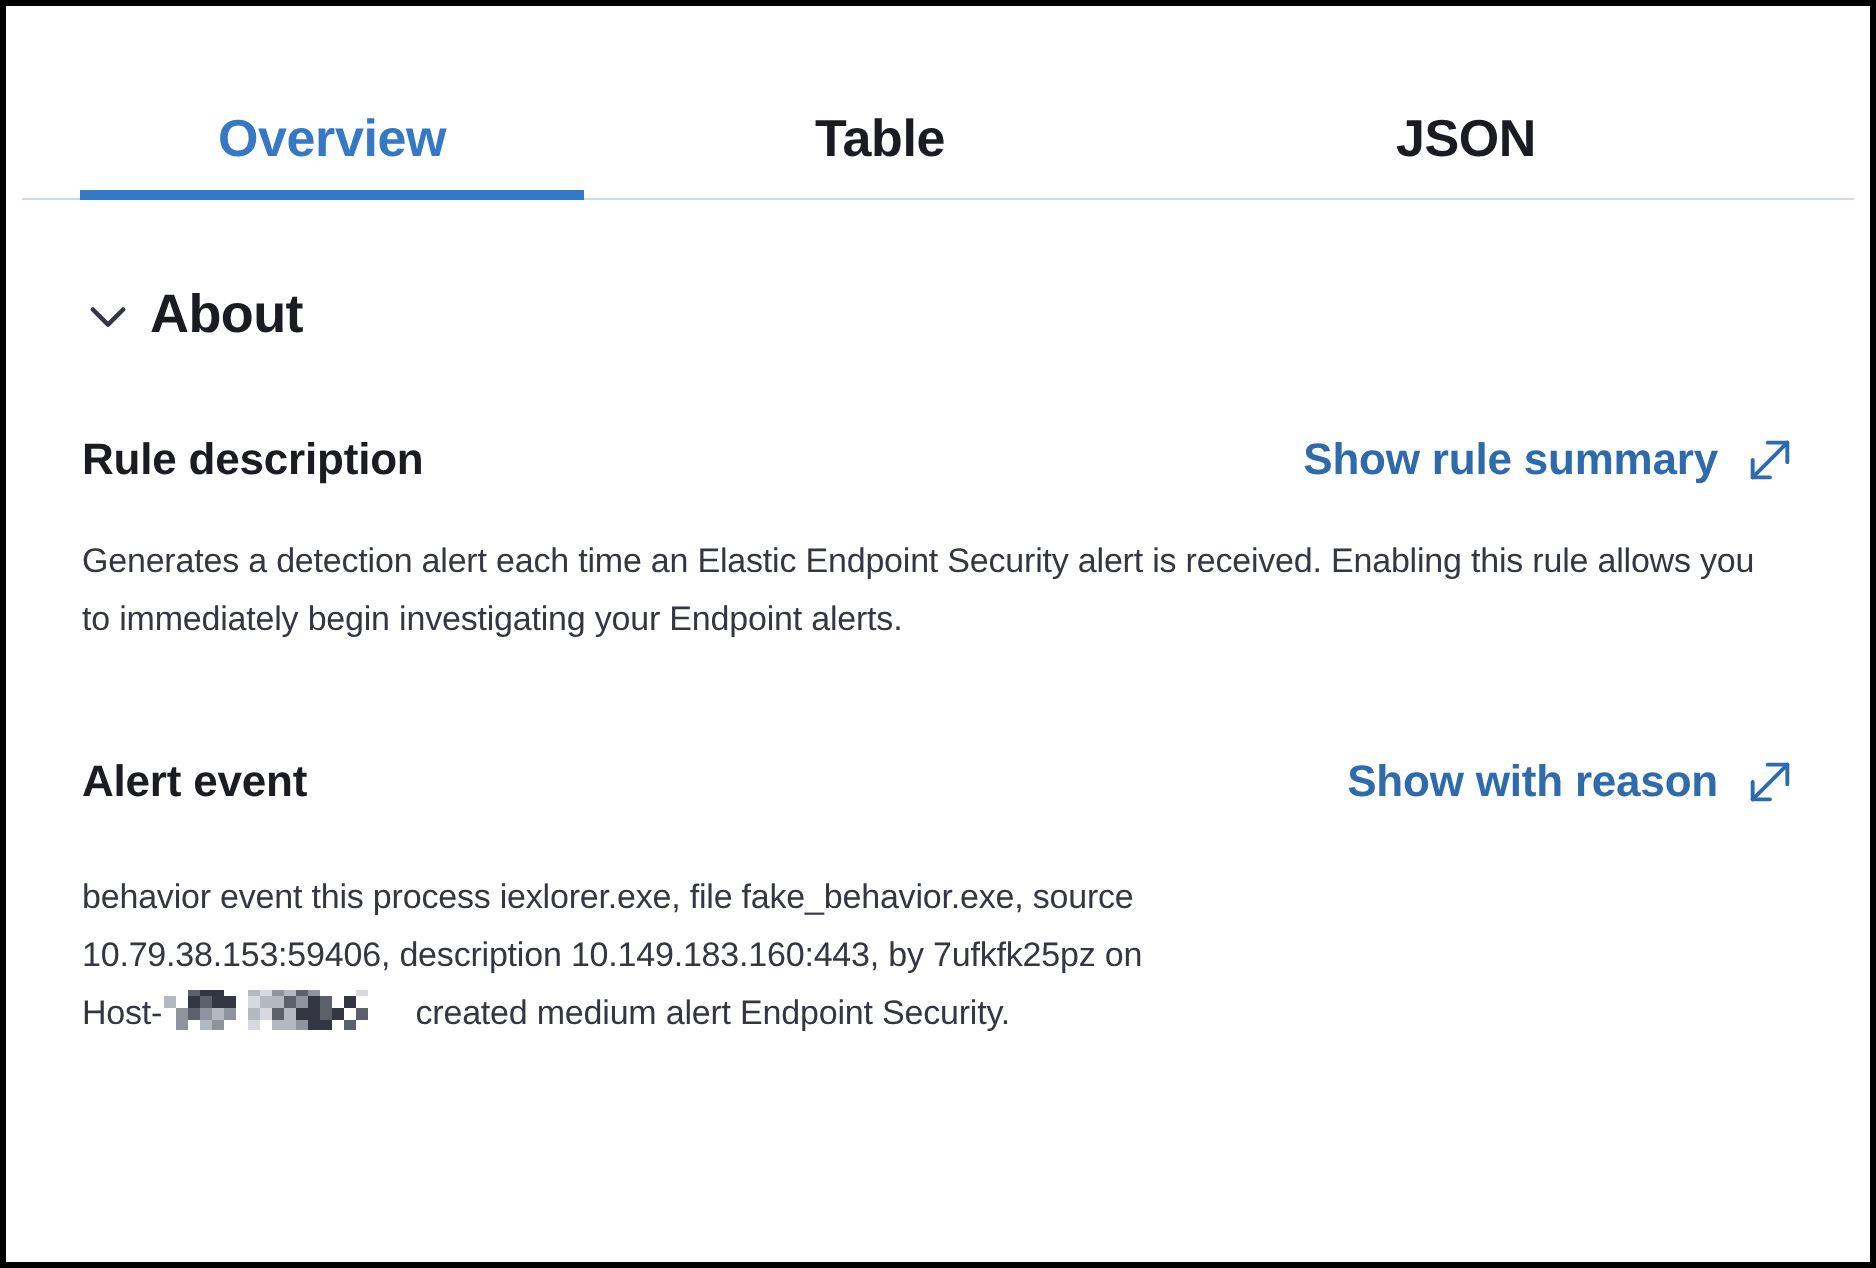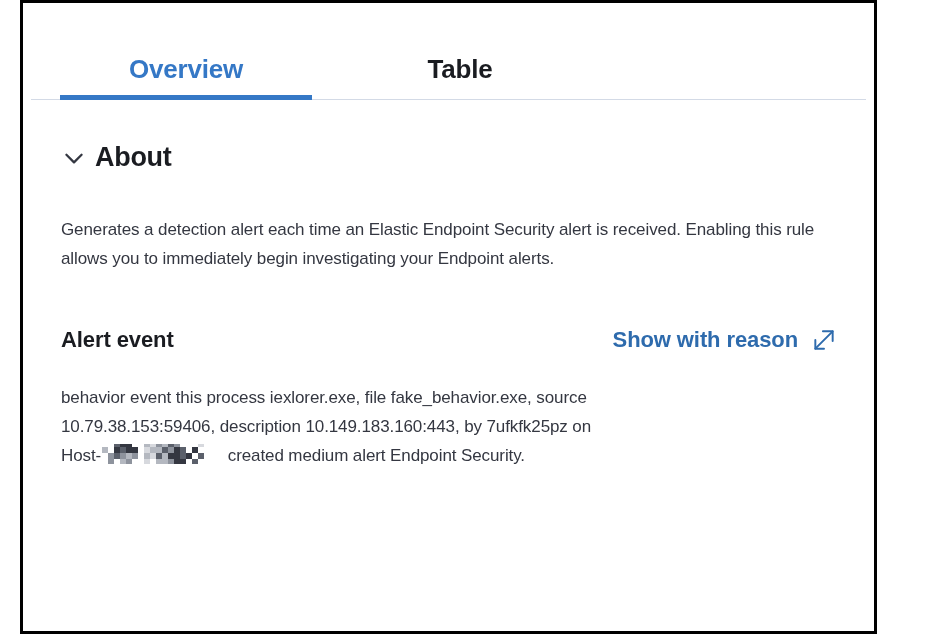--- a/index.html
+++ b/index.html
@@ -8,27 +8,26 @@
     padding: 0;
     background: #ffffff;
   }
   body {
     font-family: "Liberation Sans", sans-serif;
     -webkit-font-smoothing: antialiased;
   }
 
   .frame {
     position: relative;
-    width: 857px;
+    width: 938px;
     height: 634px;
     box-sizing: border-box;
     border: 3px solid #000000;
     background: #ffffff;
     overflow: hidden;
-    margin-left: 20px;
   }
 
   
   .tabs {
     position: relative;
     height: 97px;
     box-sizing: border-box;
     padding: 0 36px 0 37px;
     display: flex;
     align-items: flex-end;
@@ -180,34 +179,49 @@
 
 <div class="frame">
 
   <div class="tabs">
     <div class="tabs-underline"></div>
 
     <button class="tab tab-overview is-selected">Overview</button>
 
     <button class="tab tab-table">Table</button>
 
+    <button class="tab tab-json">JSON</button>
   </div>
 
   <div class="content">
 
     <div class="section-header">
       <span class="chevron">
         <svg viewBox="0 0 24 24" width="26" height="26" fill="none" stroke="currentColor" stroke-width="2.1" stroke-linecap="round" stroke-linejoin="round" aria-hidden="true">
           <polyline points="5,9 12,16 19,9"></polyline>
         </svg>
       </span>
       <span class="section-title">About</span>
     </div>
 
     <div class="field-block">
+      <div class="field-head">
+        <span class="field-label">Rule description</span>
+
+        <button class="field-action">
+          <span class="field-action-label">Show rule summary</span>
+          <span class="popout-icon">
+            <svg viewBox="0 0 24 24" width="26" height="26" fill="none" stroke="currentColor" stroke-width="1.8" stroke-linecap="round" stroke-linejoin="round" aria-hidden="true">
+              <line x1="4" y1="20" x2="20" y2="4"></line>
+              <polyline points="11,4 20,4 20,13"></polyline>
+              <polyline points="4,12 4,20 12,20"></polyline>
+            </svg>
+          </span>
+        </button>
+      </div>
 
       <div class="field-text">Generates a detection alert each time an Elastic Endpoint Security alert is received. Enabling this rule allows you to immediately begin investigating your Endpoint alerts.</div>
     </div>
 
     <div class="field-block alert-reason-block">
       <div class="field-head">
         <span class="field-label">Alert event</span>
 
         <button class="field-action">
           <span class="field-action-label">Show with reason</span>

